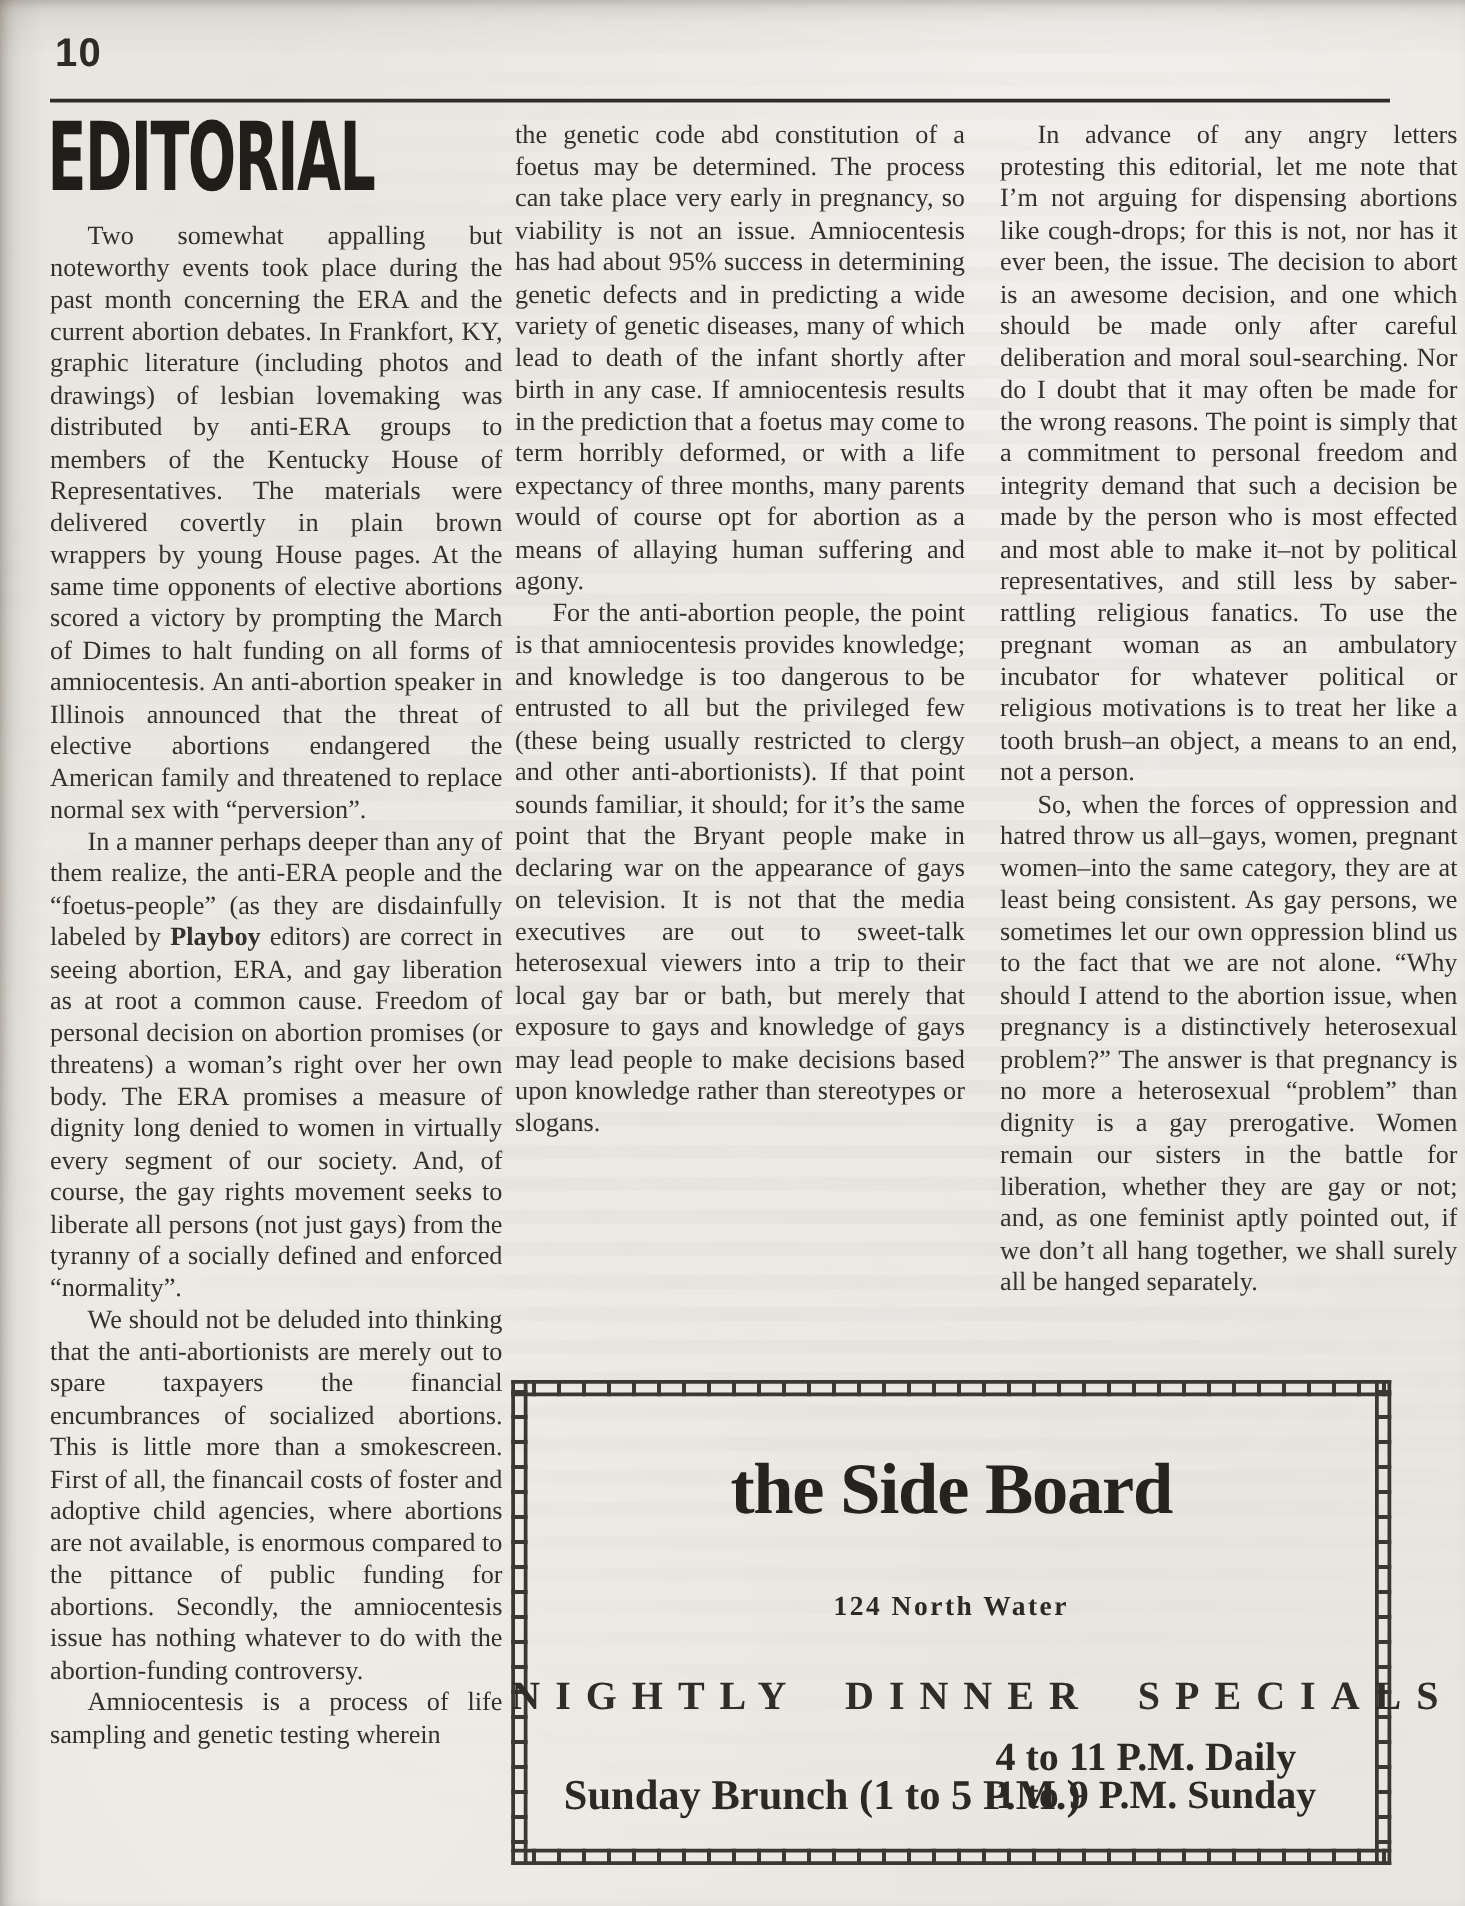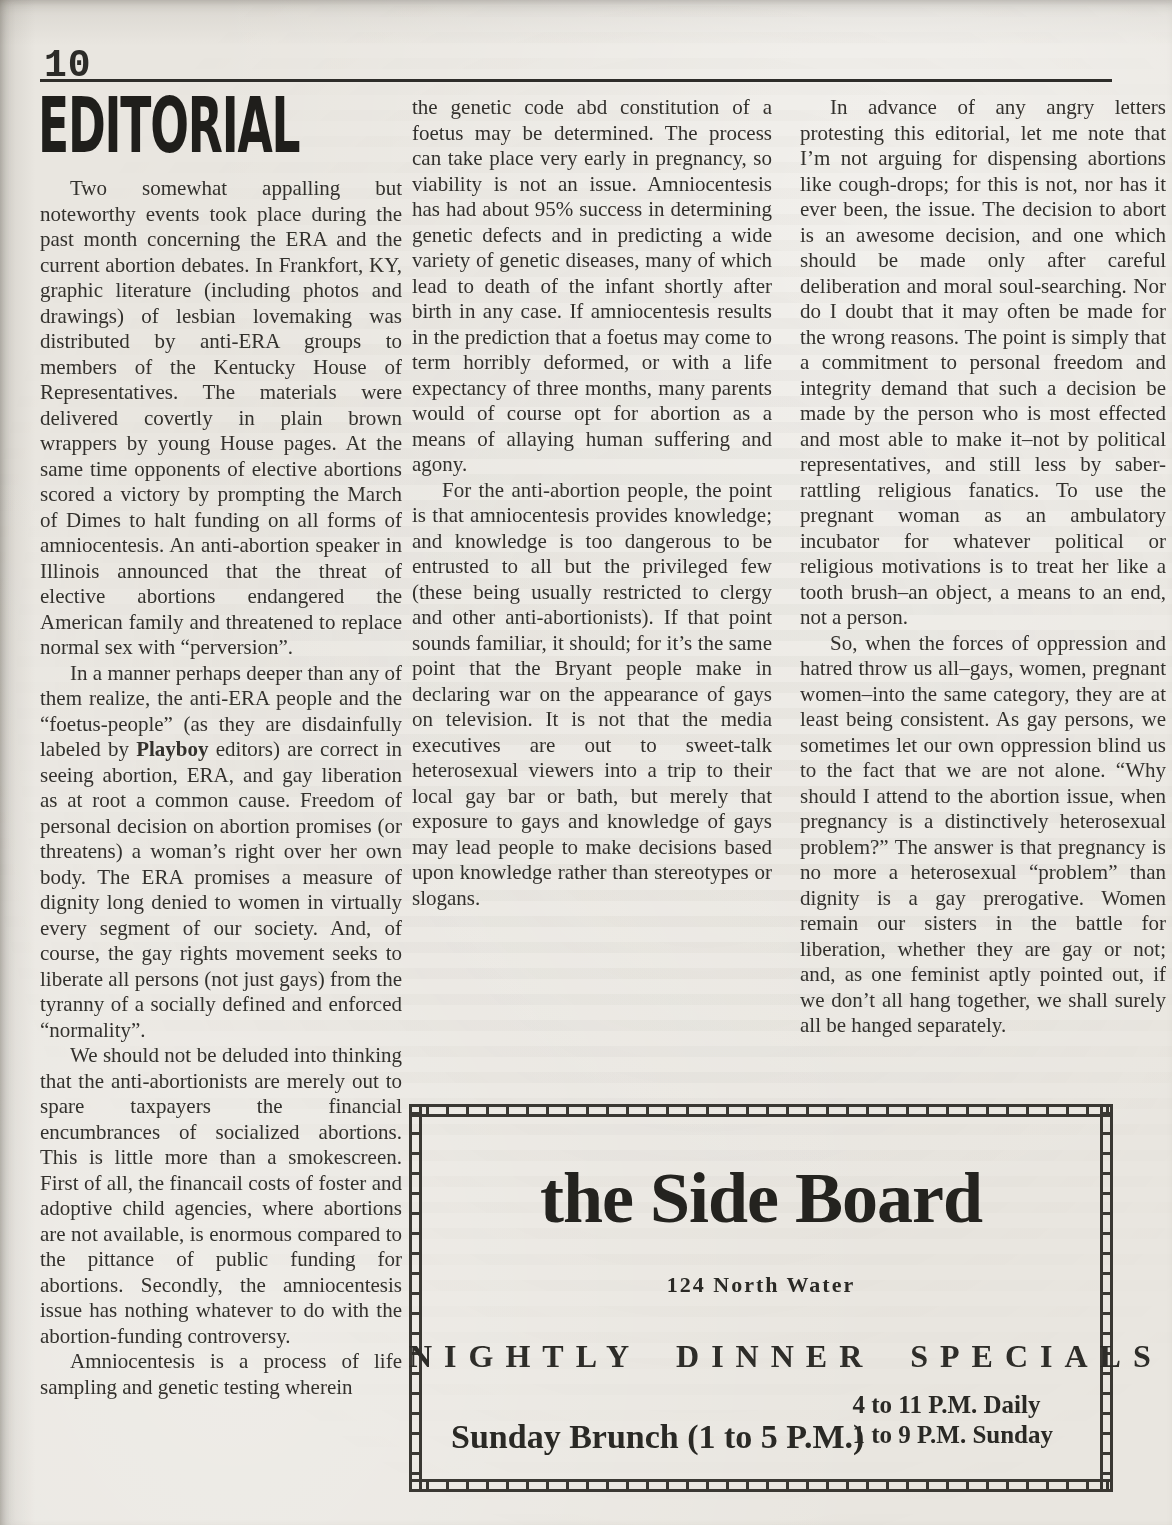--- a/index.html
+++ b/index.html
@@ -21,23 +21,23 @@
   }
   
   .page::before{
     content:"";position:absolute;inset:0;pointer-events:none;
     background:
       repeating-linear-gradient(0deg, rgba(140,133,120,0.055) 0 11px, rgba(0,0,0,0) 11px 26px);
     mask-image:radial-gradient(ellipse at 60% 45%, #000 20%, transparent 75%);
     -webkit-mask-image:radial-gradient(ellipse at 60% 45%, #000 20%, transparent 75%);
   }
   .pagenum{
-    position:absolute;left:44px;top:44px;
-    font-family:Liberation Mono, monospace;
-    font-size:38px;font-weight:800;color:#2c2b28;letter-spacing:1px;
+    position:absolute;left:44px;top:24px;
+    font-family:Liberation Sans, sans-serif;
+    font-size:32px;font-weight:800;color:#2c2b28;letter-spacing:1px;
   }
   .toprule{
     position:absolute;left:40px;top:79px;width:1072px;height:3px;
     background:#2e2d2a;
   }
   .headline{
     position:absolute;left:38px;top:88px;margin:0;
     font-family:"DejaVu Sans", sans-serif;
     font-size:76px;font-weight:800;color:#1f1e1b;
     letter-spacing:-2px;line-height:1;
@@ -78,21 +78,21 @@
     background-size:100% auto, 3px 100%, 3px 100%;
     background-position:0 0, 0 0, 100% 0;
   }
   .chain-top{top:0;}
   .chain-bottom{bottom:0;}
   .chain-left{left:0;}
   .chain-right{right:0;}
   .ad-title{
     position:absolute;left:0;right:0;top:58px;
     text-align:center;
-    font-size:72px;font-weight:700;color:#24231f;
+    font-size:58px;font-weight:700;color:#24231f;
     letter-spacing:-1px;line-height:1;
     white-space:nowrap;
   }
   .ad-address{
     position:absolute;left:0;right:0;top:168px;
     text-align:center;
     font-size:22px;font-weight:700;color:#2a2925;
     letter-spacing:2px;
   }
   .ad-heading{
@@ -101,21 +101,21 @@
     font-size:32px;font-weight:600;color:#2e2d29;
     letter-spacing:12px;word-spacing:16px;
     white-space:nowrap;
   }
   .ad-brunch{
     position:absolute;left:42px;top:314px;
     font-size:34px;font-weight:700;color:#2a2925;
   }
   .ad-hours{
     position:absolute;right:60px;top:286px;
-    font-size:25px;font-weight:700;color:#2a2925;
+    font-size:32px;font-weight:700;color:#2a2925;
     line-height:30px;text-align:left;
   }
 </style>
 </head>
 <body>
 
 <div class="page">
 
   <div class="pagenum">10</div>
   <div class="toprule"></div>

